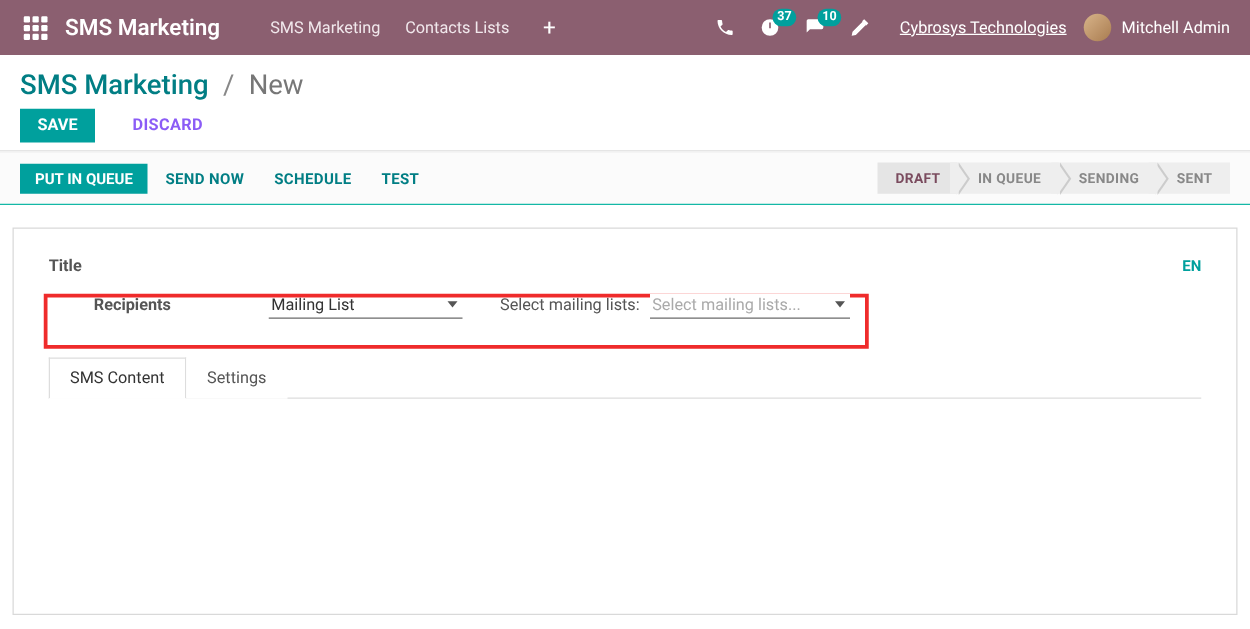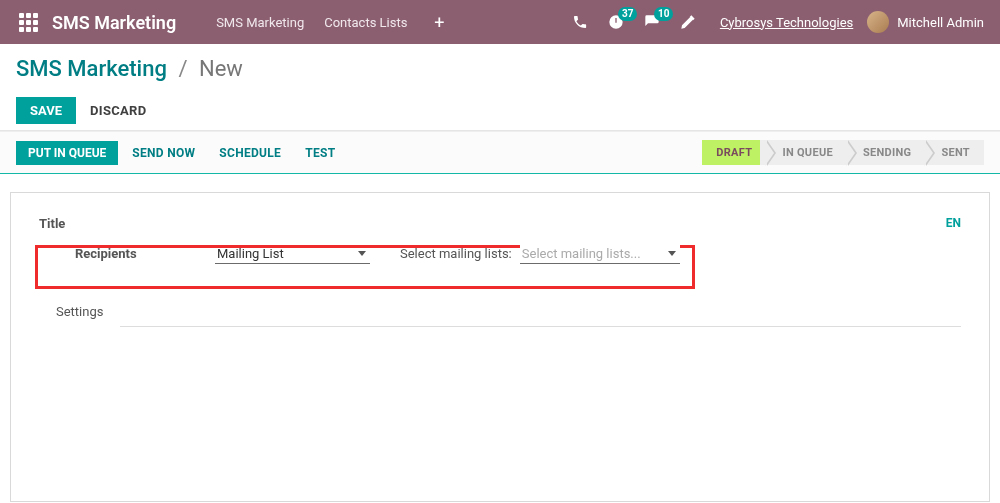--- a/index.html
+++ b/index.html
@@ -19,34 +19,34 @@
   .company { font-size: 13px; margin: 0 14px; text-decoration: underline; }
   .user { display: flex; align-items: center; margin-right: 8px; cursor: pointer; }
   .avatar { width: 22px; height: 22px; border-radius: 50%; background: linear-gradient(135deg,#d8b48a,#a97c50); margin-right: 8px; }
   .username { font-size: 13px; }
 
   
   .sub { padding: 12px 16px 6px 16px; border-bottom: 1px solid #e5e5e5; background: #fff; position: relative; }
   .breadcrumb { font-size: 22px; color: #017e84; font-weight: 500; }
   .breadcrumb .sep { color: #888; margin: 0 6px; font-weight: 400; }
   .breadcrumb .leaf { color: #777; font-weight: 400; }
-  .actions { margin-top: 16px; display: flex; align-items: center; gap: 14px; }
+  .actions { margin-top: 6px; display: flex; align-items: center; gap: 30px; }
   .btn-save { background: #00a09d; color: #fff; border: none; padding: 6px 14px; font-size: 13px; font-weight: 700; cursor: pointer; }
-  .link-discard { color: #404040; font-size: 13px; font-weight: 700; cursor: pointer; letter-spacing: .3px; }
+  .link-discard { color: #8b5cf6; font-size: 13px; font-weight: 700; cursor: pointer; letter-spacing: .3px; }
 
   
   .statusbar { display: flex; align-items: center; padding: 8px 16px; background: #fbfbfb; border-top: 1px solid #eee; border-bottom: 1px solid #14b8a6; }
   .btn-queue { background: #00a09d; color: #fff; border: none; padding: 5px 12px; font-size: 12px; font-weight: 700; cursor: pointer; margin-right: 14px; }
   .status-link { color: #017e84; font-size: 12px; font-weight: 700; margin-right: 24px; cursor: pointer; letter-spacing: .3px; }
   .status-steps { margin-left: auto; display: flex; align-items: center; }
   .step { position: relative; background: #eee; color: #888; font-size: 11px; font-weight: 700; padding: 6px 14px 6px 22px; margin-left: -6px; letter-spacing: .3px; }
   .step:first-child { padding-left: 14px; margin-left: 0; }
   .step::after { content: ""; position: absolute; right: -8px; top: 0; bottom: 0; width: 0; height: 0; border-top: 13px solid transparent; border-bottom: 13px solid transparent; border-left: 9px solid #eee; z-index: 2; }
   .step::before { content: ""; position: absolute; right: -10px; top: 0; bottom: 0; width: 0; height: 0; border-top: 13px solid transparent; border-bottom: 13px solid transparent; border-left: 9px solid #ccc; z-index: 1; }
-  .step.active { background: #bef264; color: #7a4b5e; margin-left: 40px; }
+  .step.active { background: #e5e5e5; color: #7a4b5e; margin-left: 40px; }
   .step:last-child::after, .step:last-child::before { display: none; }
 
   
   .sheet-wrap { padding: 0 10px; }
   .sheet { border: 1px solid #d9d9d9; background: #fff; margin: 18px 0 0 0; padding: 22px 28px 40px 28px; min-height: 310px; position: relative; }
   .row { display: flex; align-items: center; margin-bottom: 12px; }
   .label { width: 140px; font-size: 13px; font-weight: 700; color: #555; }
   .title-input { flex: 1; border: none; border-bottom: 1px solid transparent; font-size: 13px; outline: none; }
   .lang-badge { color: #00a09d; font-size: 12px; font-weight: 700; cursor: pointer; margin-left: 10px; }
 
@@ -165,18 +165,19 @@
       <div class="select-wrap">
         <input class="select" readonly="" value="Mailing List" style="">
       </div>
       <span class="mlabel">Select mailing lists:</span>
       <div class="ml-input-wrap">
         <input class="ml-input" placeholder="Select mailing lists..." style="">
       </div>
     </div>
 
     <div class="tabs">
+      <div class="tab active">SMS Content</div>
       <div class="tab">Settings</div>
     </div>
 
 
   </div>
 </div>
 
 </body></html>

